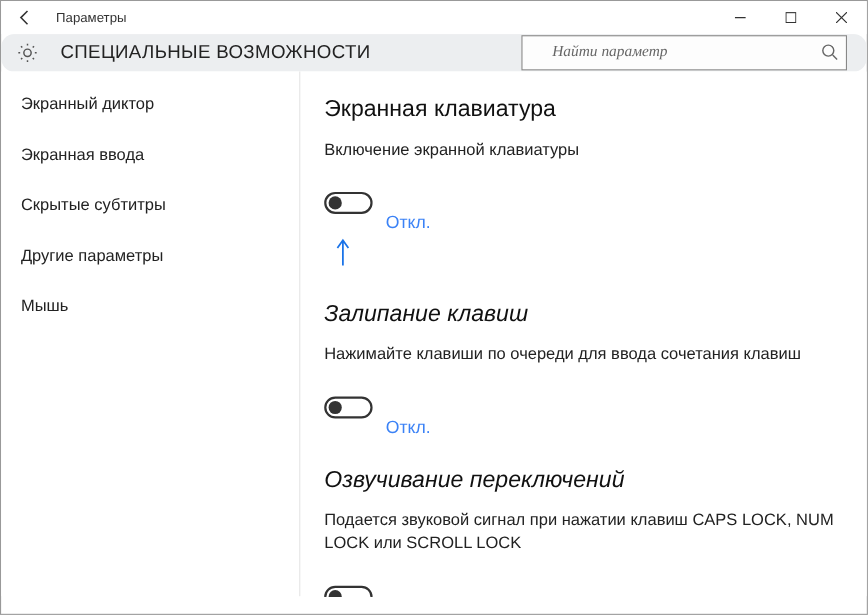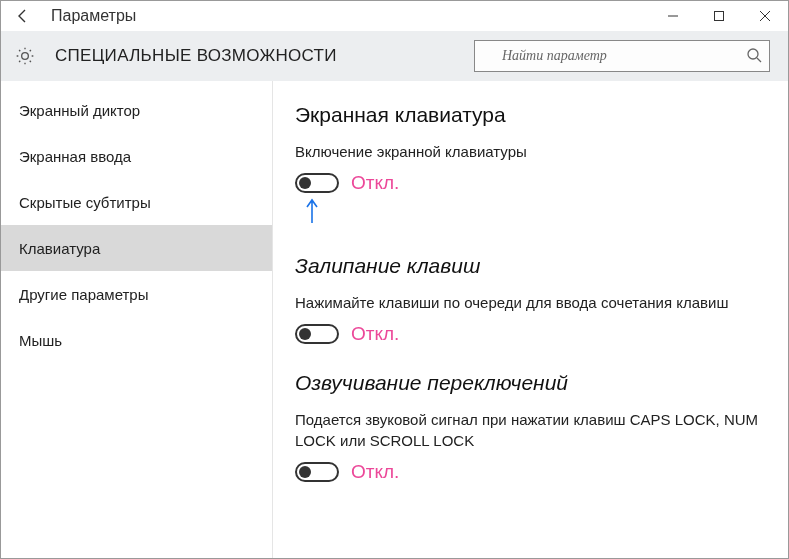--- a/index.html
+++ b/index.html
@@ -19,40 +19,41 @@
     display: flex;
     align-items: center;
     position: relative;
   }
   .back-btn {
     width: 44px; height: 30px;
     display: flex; align-items: center; justify-content: center;
     cursor: pointer;
   }
   .title-text {
-    font-size: 16px;
+    font-size: 12px;
     color: #333;
     margin-left: 6px;
   }
   .win-controls {
     position: absolute;
     right: 0; top: 0;
     display: flex;
   }
   .win-btn {
     width: 46px; height: 30px;
     display: flex; align-items: center; justify-content: center;
     cursor: pointer;
   }
   .header {
-    height: 50px;
+    height: 34px;
     background: #eceef0;
     display: flex;
     align-items: center;
     padding: 0 18px 0 14px;
+    border-radius: 12px;
   }
   .gear {
     width: 20px; height: 20px;
     display: flex; align-items:center; justify-content:center;
     color:#555;
   }
   .page-title {
     font-size: 17px;
     font-weight: 400;
     letter-spacing: 0.3px;
@@ -132,21 +133,21 @@
     position:relative;
     cursor:pointer;
     background:#fff;
   }
   .toggle .knob{
     width:12px;height:12px;border-radius:50%;
     background:#333;
     position:absolute;left:2px;top:2px;
   }
   .toggle-label{
-    font-size:19px;color:#ec4899;
+    font-size:16px;color:#3b82f6;margin-top:38px;
   }
   .arrow-annot{
     color:#1a73e8;
     margin-left:10px;
     margin-top:-2px;
     font-size:16px;
   }
 </style>
 </head>
 <body>
@@ -199,23 +200,20 @@
   <div class="sidebar">
     <div class="side-item">
         <span>Экранный диктор</span>
       </div>
     <div class="side-item">
         <span>Экранная ввода</span>
       </div>
     <div class="side-item">
         <span>Скрытые субтитры</span>
       </div>
-    <div class="side-item selected">
-        <span>Клавиатура</span>
-      </div>
     <div class="side-item">
         <span>Другие параметры</span>
       </div>
     <div class="side-item">
         <span>Мышь</span>
       </div>
   </div>
 
   <div class="content">
 

